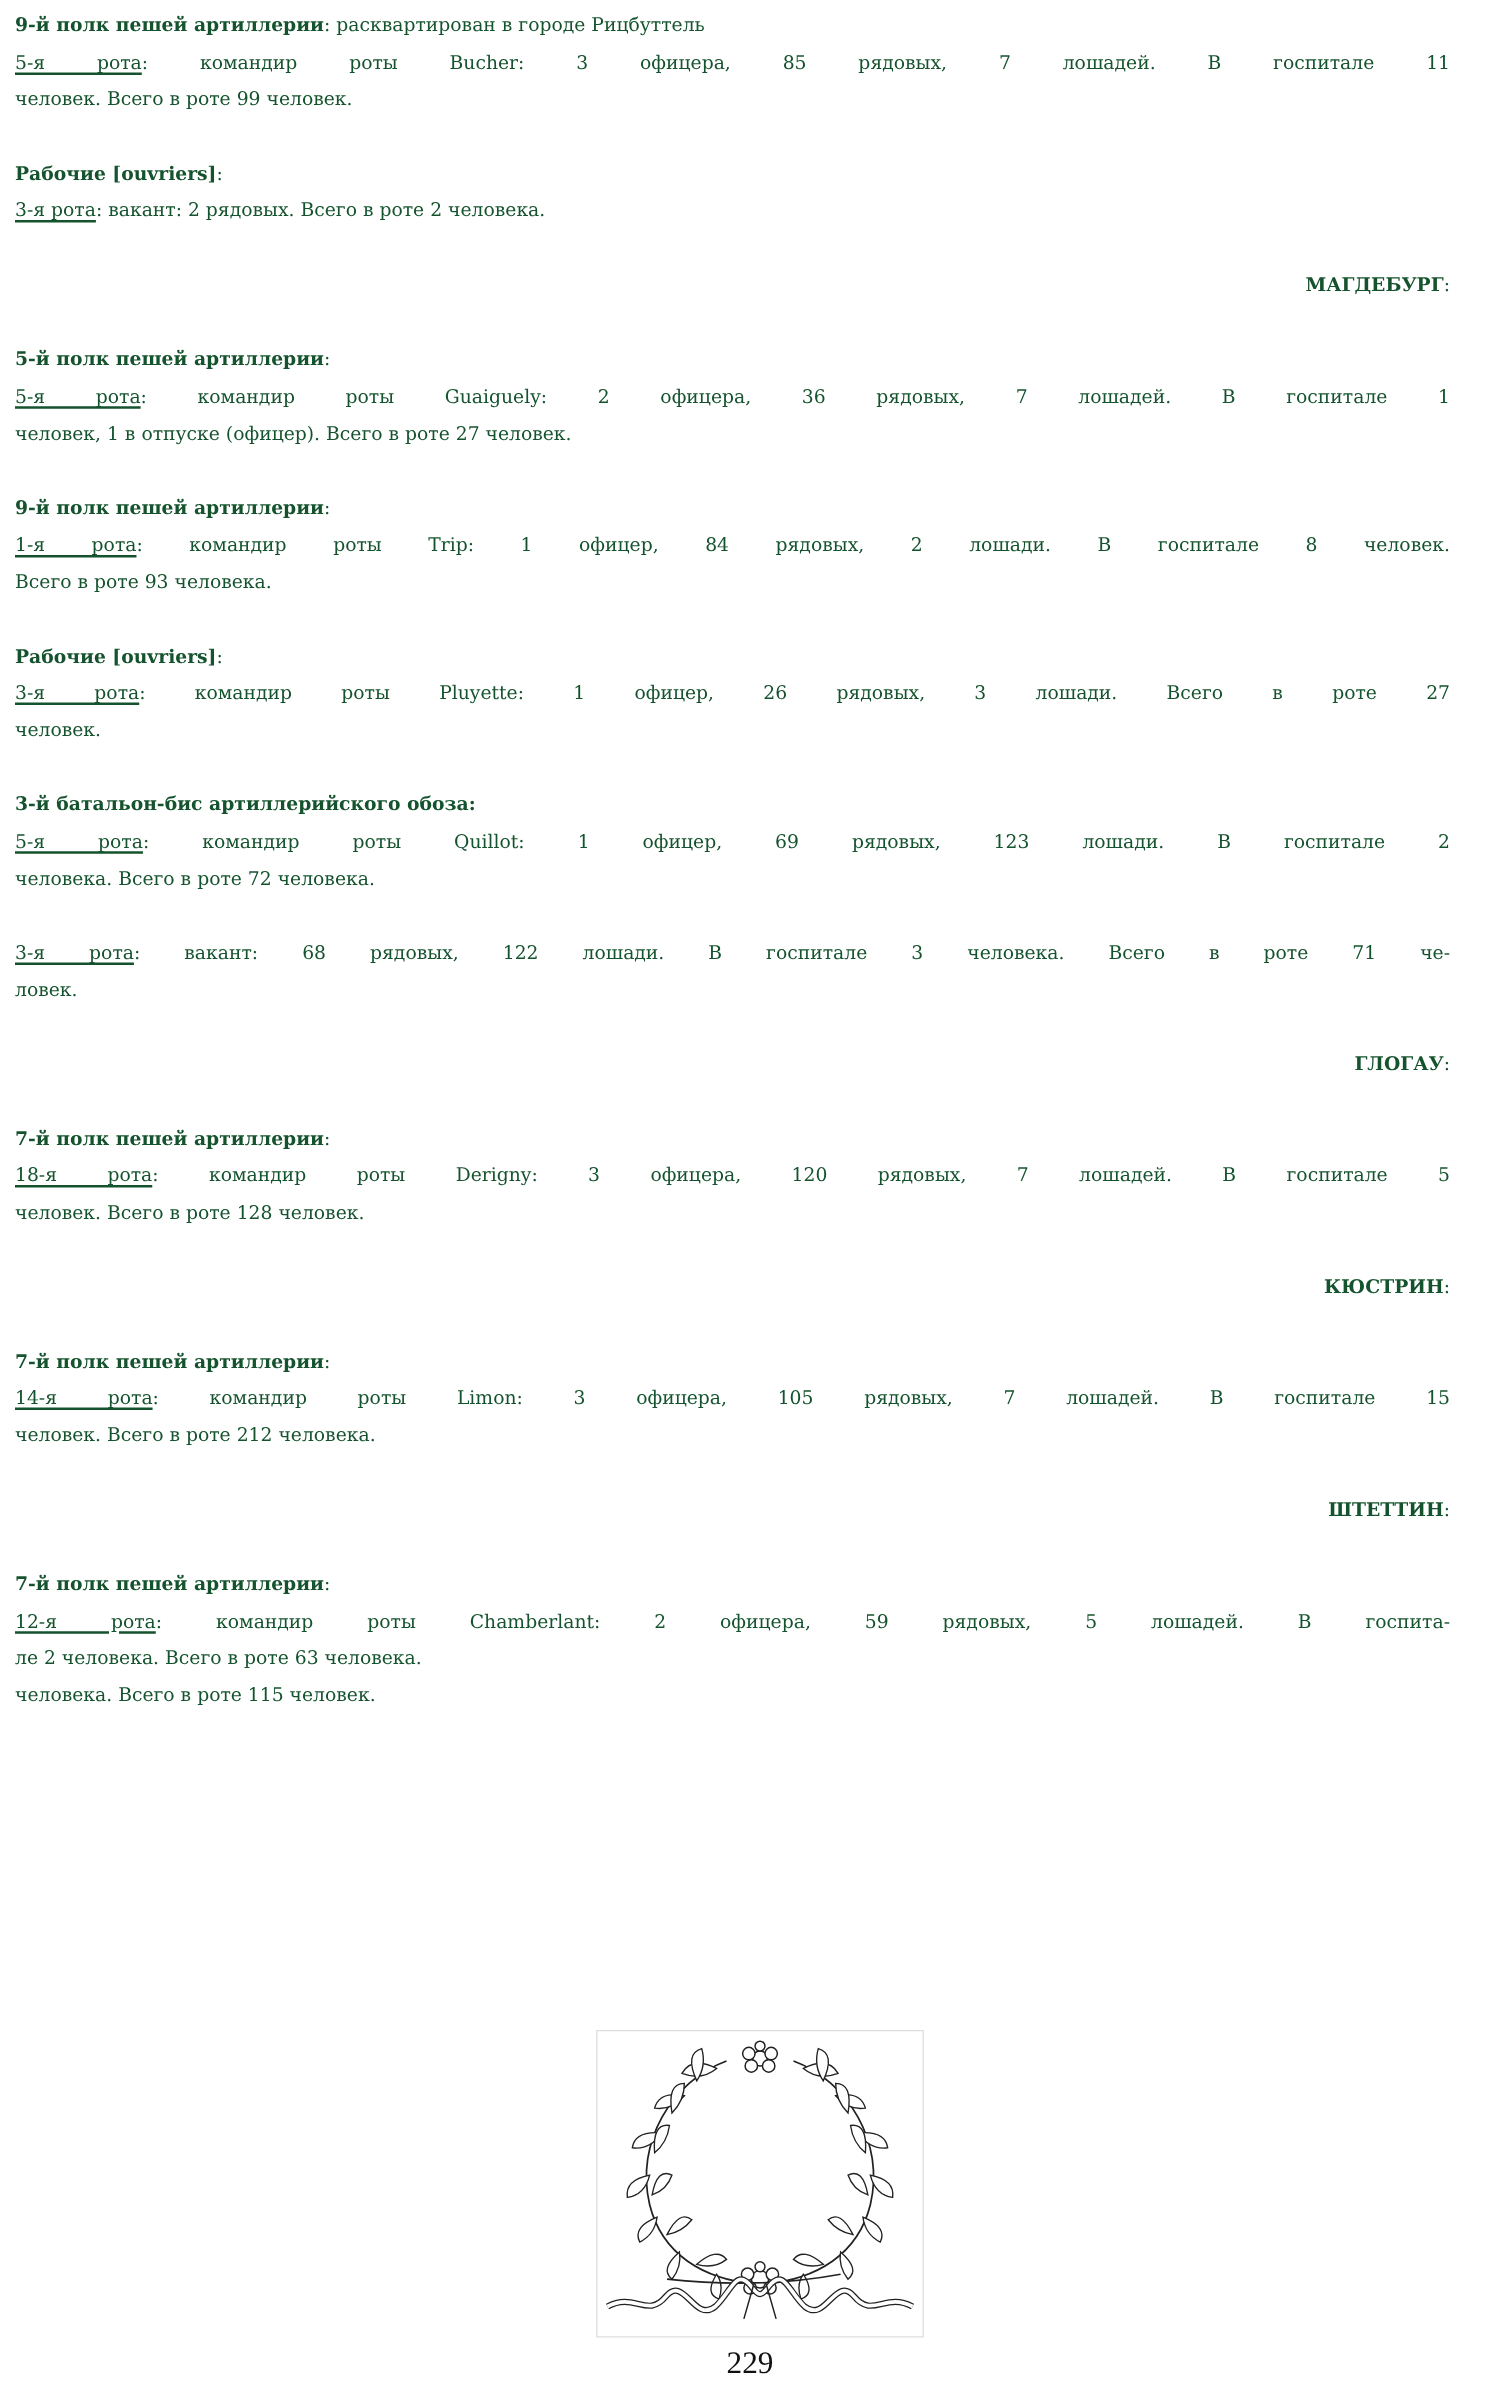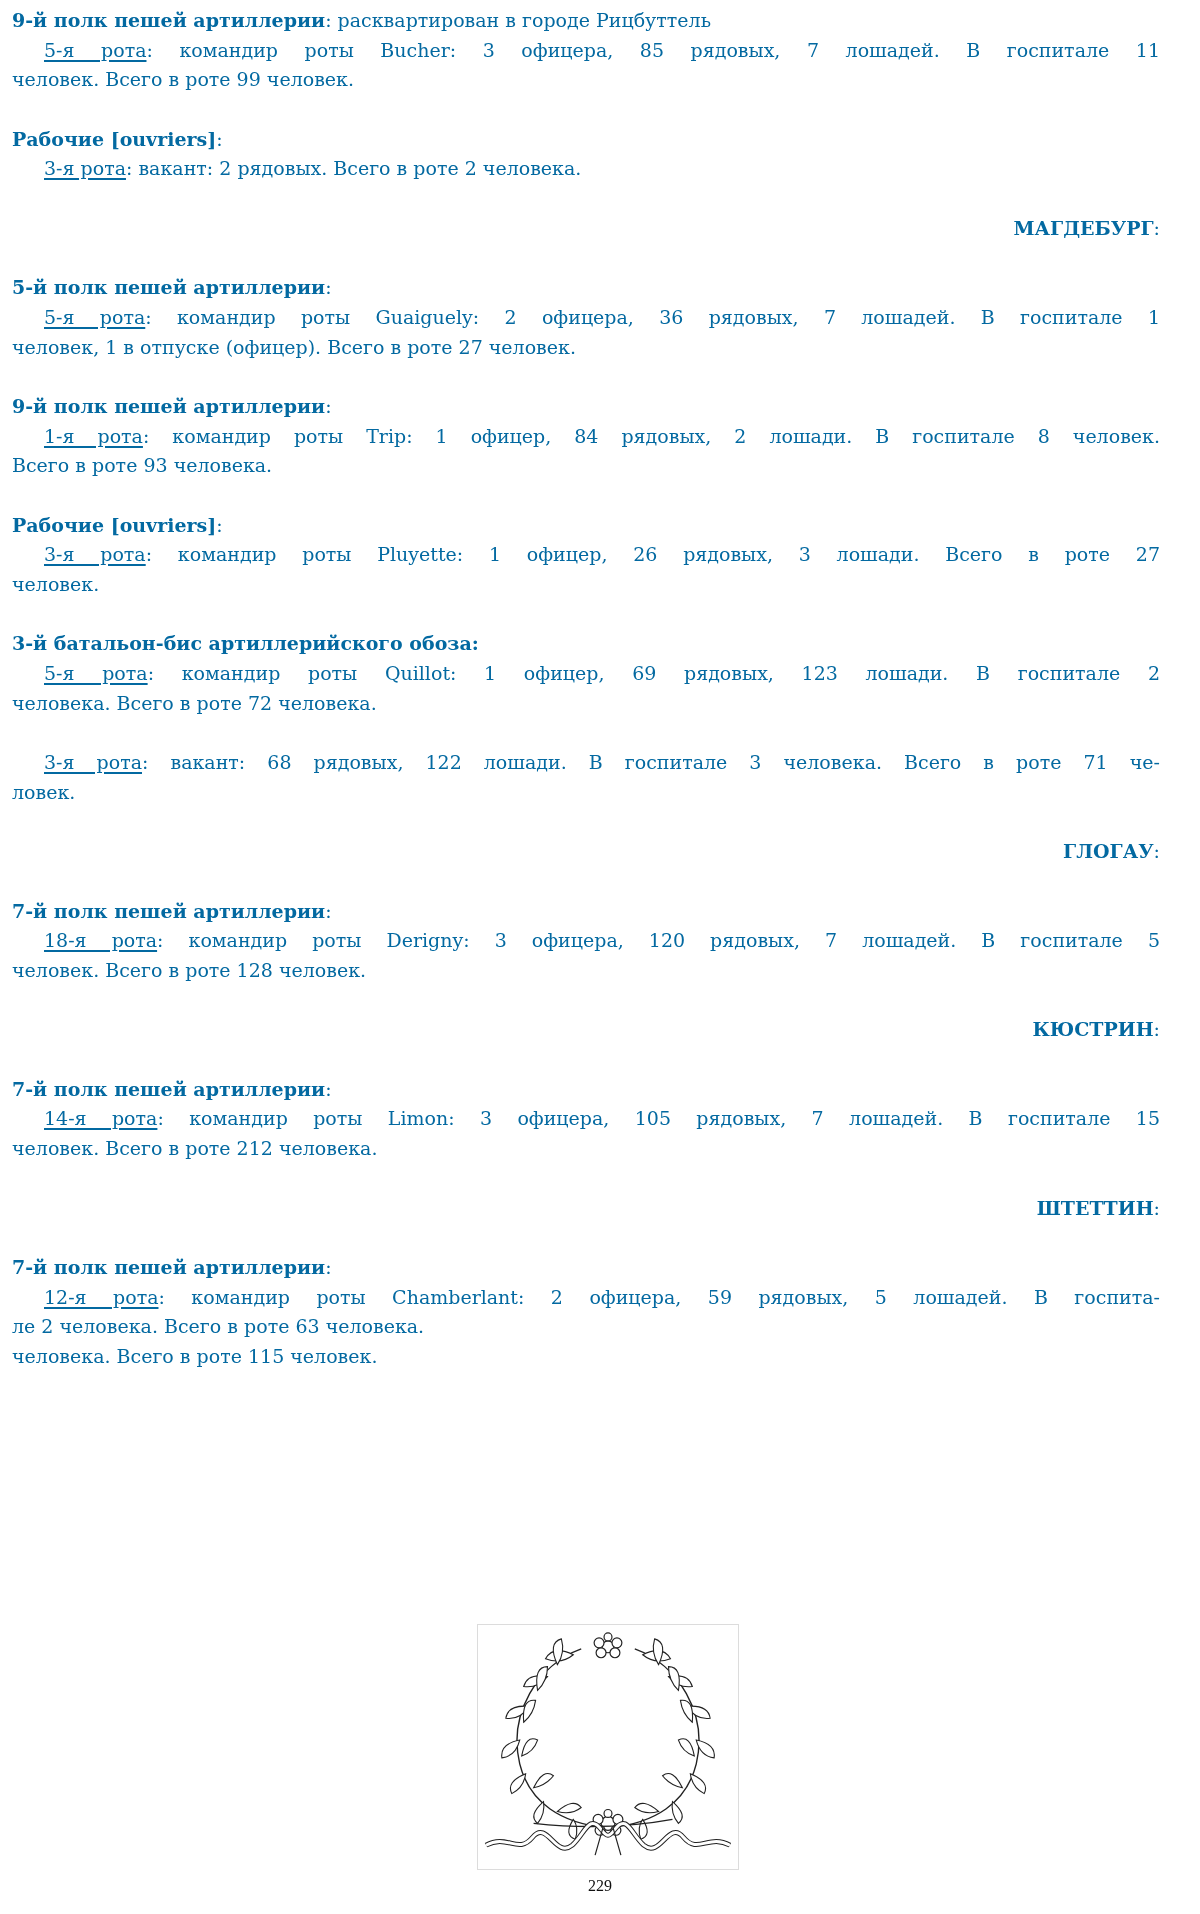--- a/index.html
+++ b/index.html
@@ -1,35 +1,35 @@
 <!DOCTYPE html>
 <html><head>
 <meta charset="utf-8">
 <style>
   html, body { margin: 0; padding: 0; background: #ffffff; }
   body { width: 1200px; height: 1914px; position: relative; overflow: hidden; }
   .page {
     position: absolute; left: 12px; top: 6px; width: 1148px;
     font-family: "DejaVu Serif", "Liberation Serif", serif;
-    font-size: 19px; line-height: 29.7px; color: #0369a1;
+    font-size: 15px; line-height: 29.7px; color: #14532d;
   }
   .line { display: block; white-space: nowrap; height: 29.7px; text-align: left; }
   .just { text-align: justify; text-align-last: justify; white-space: normal; overflow: hidden; }
   .blank { height: 29.7px; }
   .head { font-weight: bold; }
   .center { text-align: right; font-weight: bold; }
-  .u { text-decoration: underline; text-decoration-thickness: 1.5px; text-underline-offset: 3px; margin-left: 32px; }
+  .u { text-decoration: underline; text-decoration-thickness: 1.5px; text-underline-offset: 3px; }
   .wreath-box {
     position: absolute; left: 477px; top: 1624px; width: 262px; height: 246px;
     border: 1px solid #dcdcdc; box-sizing: border-box; background: #fff;
   }
   .wreath-box svg { width: 100%; height: 100%; display: block; }
   .page-num {
     position: absolute; left: 0; width: 1200px; top: 1877px; text-align: center;
-    font-family: "Liberation Serif", "DejaVu Serif", serif; font-size: 16px; color: #111;
+    font-family: "Liberation Serif", "DejaVu Serif", serif; font-size: 25px; color: #111;
   }
 </style>
 </head>
 <body>
 
 <div class="page">
 
   <div class="line"><span class="head">9-й полк пешей артиллерии</span><span>: расквартирован в городе Рицбуттель</span></div>
   <div class="line just"><span class="u">5-я рота</span><span>: командир роты Bucher: 3 офицера, 85 рядовых, 7 лошадей. В госпитале 11</span></div>
   <div class="line"><span>человек. Всего в роте 99 человек.</span></div>

